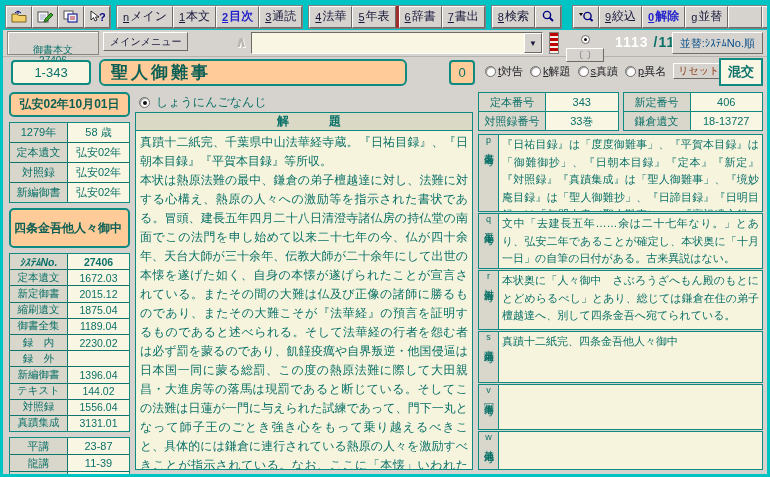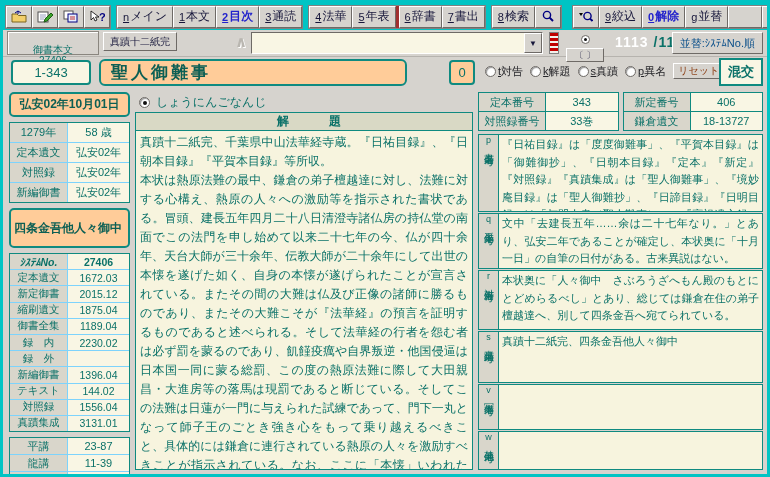--- a/index.html
+++ b/index.html
@@ -50,21 +50,21 @@
   
   .main { flex:1; display:flex; padding:2px 4px 4px 6px; gap:5px; overflow:hidden; }
   .leftcol { width:121px; display:flex; flex-direction:column; gap:5px; flex-shrink:0; }
   .midcol { width:338px; display:flex; flex-direction:column; flex-shrink:0; }
   .rightcol { flex:1; display:flex; flex-direction:column; }
 
   .orangebox { background:#ffcc99; border:2px solid #0f8a80; border-radius:5px; color:#0c5f54; font-weight:bold; font-size:12px; display:flex; align-items:center; padding:0 3px; line-height:15px; }
   .datebox { height:25px; justify-content:center; flex-shrink:0; }
   .addrbox { height:40px; flex-shrink:0; }
 
-  .panelbox { display:grid; grid-template-columns:57px 1fr; gap:1px; background:#7dd3fc; border:1px solid #0f8a80; flex-shrink:0; }
+  .panelbox { display:grid; grid-template-columns:57px 1fr; gap:1px; background:#0f766e; border:1px solid #0f8a80; flex-shrink:0; }
   .cl { background:#d9d6cb; color:#0a7168; font-size:11px; display:flex; align-items:center; justify-content:center; white-space:nowrap; }
   .cv { background:#f9f6e4; color:#0a7168; font-size:11px; display:flex; align-items:center; justify-content:center; white-space:nowrap; }
   .t1 { grid-auto-rows:19px; }
   .t2 { grid-auto-rows:15.2px; }
   .t2 .cl,.t2 .cv { font-size:10.5px; }
   .t3 { grid-auto-rows:16px; }
 
   
   .readrow { height:20px; display:flex; align-items:center; gap:6px; padding-left:4px; color:#0a7168; font-size:12px; flex-shrink:0; }
   .kaidaibar { height:19px; background:#d9d9c5; border:1px solid #0f8a80; color:#0a7168; font-size:12px; font-weight:bold; display:flex; align-items:center; justify-content:center; letter-spacing:14px; flex-shrink:0;padding-left:24px; }
@@ -200,21 +200,21 @@
 
     <span class="spacer"></span>
 
   </div>
 
   <div class="navrow">
     <div class="docbox">
       <div>御書本文</div>
       <div>27406</div>
     </div>
-    <button class="menutab">真蹟十二紙完</button>
+    <button class="menutab">メインメニュー</button>
     <span class="spin" style="left:232px">∧</span>
     <span class="spin" style="left:302px">∨</span>
     <div class="combo">
       <div class="cfield"></div>
       <div class="cbtn">
           <span>▼</span>
         </div>
     </div>
     <div class="stripes"></div>
     <div class="bracketwrap">

